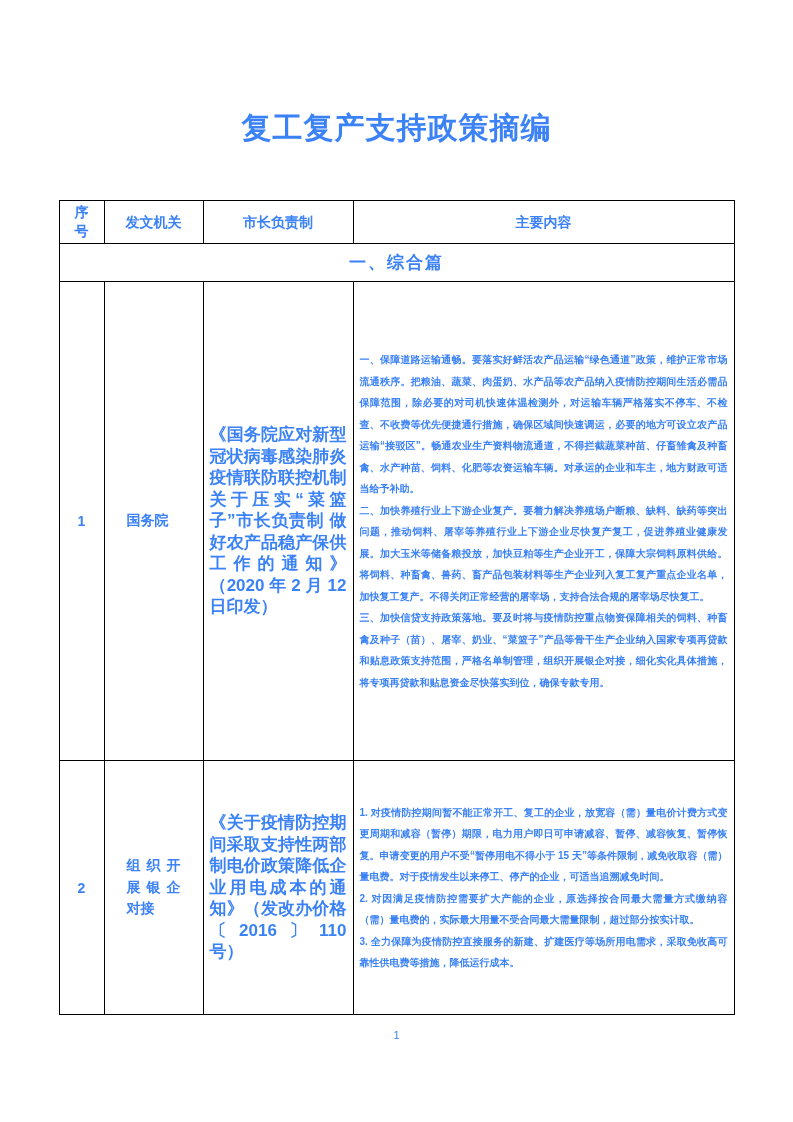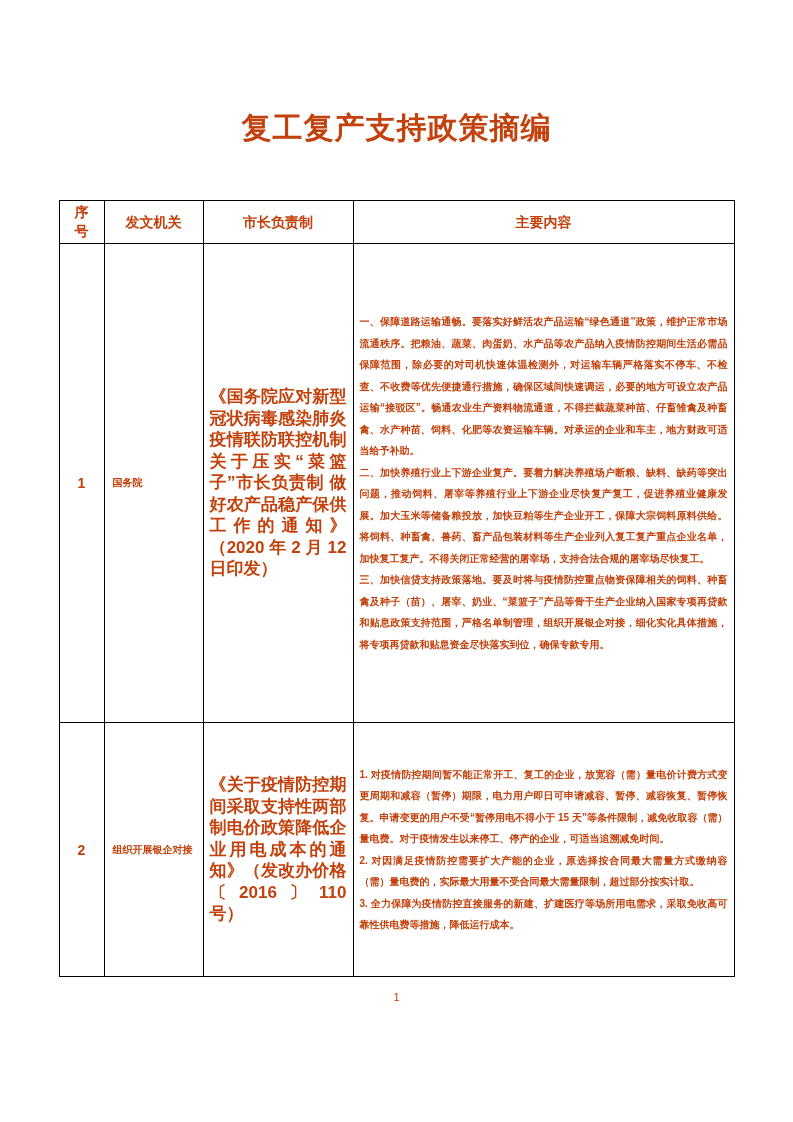--- a/index.html
+++ b/index.html
@@ -3,21 +3,21 @@
 <meta charset="utf-8">
 <style>
   * { box-sizing: border-box; margin: 0; padding: 0; }
   html, body { background: #ffffff; }
   .page {
     position: relative;
     width: 793px;
     height: 1122px;
     margin: 0 auto;
     background: #ffffff;
-    color: #c2410c;
+    color: #3b82f6;
     font-family: "Liberation Sans", sans-serif;
     padding-top: 103px;
     overflow: hidden;
   }
   .doc-title {
     text-align: center;
     font-size: 30px;
     font-weight: bold;
     line-height: 50px;
     letter-spacing: 1px;
@@ -50,22 +50,22 @@
     letter-spacing: 2px;
     padding: 2px;
   }
   tr.data-row-1 { height: 479px; }
   tr.data-row-2 { height: 254px; }
   td.cell-index {
     font-size: 14px;
     text-align: center;
   }
   td.cell-agency {
-    font-size: 10px;
-    padding: 4px 8px;
+    font-size: 14px;
+    padding: 4px 22px;
     text-align: justify;
     line-height: 21.5px;
   }
   td.cell-doc {
     font-size: 17px;
     padding: 4px 6px;
     text-align: justify;
     line-height: 21.5px;
   }
   td.cell-content {
@@ -97,20 +97,23 @@
     </colgroup>
     <thead>
       <tr>
         <th class="hdr hdr-index">序号</th>
         <th class="hdr">发文机关</th>
         <th class="hdr">市长负责制</th>
         <th class="hdr">主要内容</th>
       </tr>
     </thead>
     <tbody>
+      <tr>
+        <td class="section-cell" colspan="4">一、综合篇</td>
+      </tr>
       <tr class="data-row-1">
         <td class="cell-index">1</td>
         <td class="cell-agency">国务院</td>
         <td class="cell-doc">《国务院应对新型冠状病毒感染肺炎疫情联防联控机制关于压实“菜篮子”市长负责制 做好农产品稳产保供工作的通知》（2020 年 2 月 12 日印发）</td>
         <td class="cell-content">一、保障道路运输通畅。要落实好鲜活农产品运输“绿色通道”政策，维护正常市场流通秩序。把粮油、蔬菜、肉蛋奶、水产品等农产品纳入疫情防控期间生活必需品保障范围，除必要的对司机快速体温检测外，对运输车辆严格落实不停车、不检查、不收费等优先便捷通行措施，确保区域间快速调运，必要的地方可设立农产品运输“接驳区”。畅通农业生产资料物流通道，不得拦截蔬菜种苗、仔畜雏禽及种畜禽、水产种苗、饲料、化肥等农资运输车辆。对承运的企业和车主，地方财政可适当给予补助。
 二、加快养殖行业上下游企业复产。要着力解决养殖场户断粮、缺料、缺药等突出问题，推动饲料、屠宰等养殖行业上下游企业尽快复产复工，促进养殖业健康发展。加大玉米等储备粮投放，加快豆粕等生产企业开工，保障大宗饲料原料供给。将饲料、种畜禽、兽药、畜产品包装材料等生产企业列入复工复产重点企业名单，加快复工复产。不得关闭正常经营的屠宰场，支持合法合规的屠宰场尽快复工。
 三、加快信贷支持政策落地。要及时将与疫情防控重点物资保障相关的饲料、种畜禽及种子（苗）、屠宰、奶业、“菜篮子”产品等骨干生产企业纳入国家专项再贷款和贴息政策支持范围，严格名单制管理，组织开展银企对接，细化实化具体措施，将专项再贷款和贴息资金尽快落实到位，确保专款专用。</td>
       </tr>
       <tr class="data-row-2">
         <td class="cell-index">2</td>

